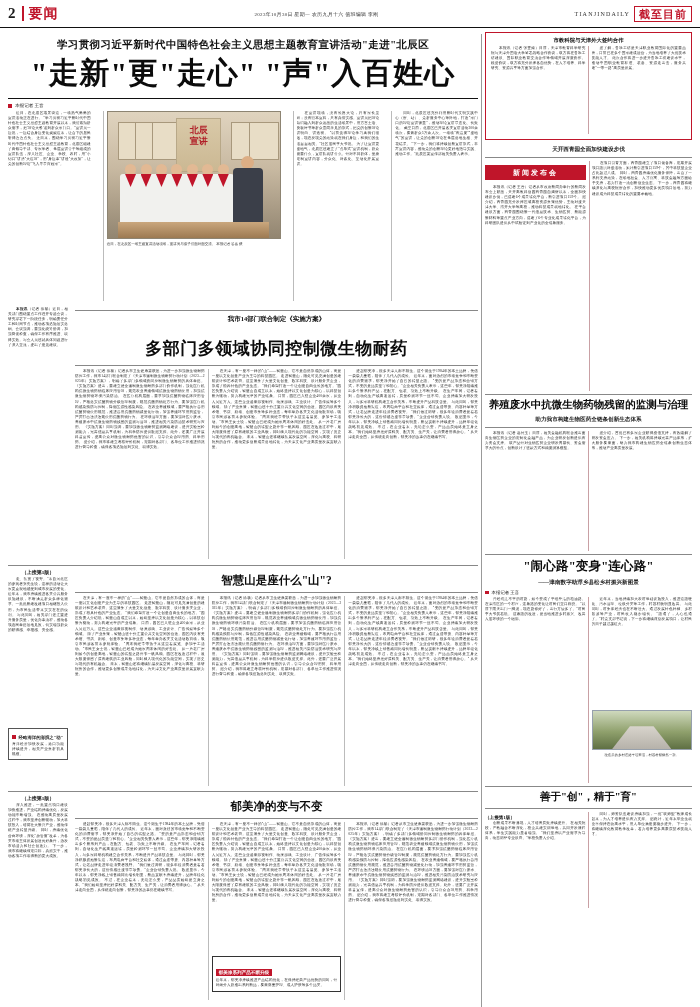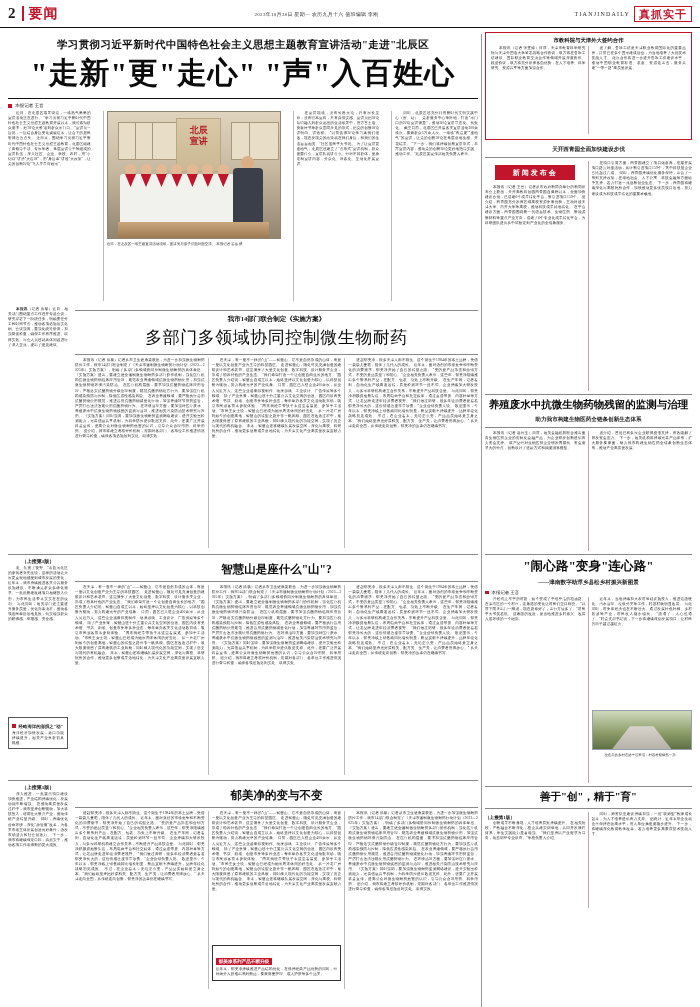--- a/index.html
+++ b/index.html
@@ -143,23 +143,23 @@
   .sub-kicker {
     text-align: center;
     font-size: 6.5px;
     font-weight: bold;
     margin: 4px 0 1px;
     color: #111;
   }
   .sub-headline {
     text-align: center;
     font-size: 17px;
-    font-weight: normal;
+    font-weight: bold;
     letter-spacing: .5px;
-    margin: 2px 0 5px;
+    margin: 13px 0 5px;
     color: #0b0b0b;
   }
   .mid-headline {
     text-align: center;
     font-size: 11.5px;
     font-weight: bold;
     margin: 4px 0 4px;
     color: #0b0b0b;
   }
 
@@ -287,21 +287,21 @@
   }
   .news-tag {
     display: block;
     margin: 4px auto 5px;
     background: #c0152a;
     color: #fff;
     font-size: 7px;
     font-weight: bold;
     letter-spacing: 2px;
     text-align: center;
-    width: 80px;
+    width: 101px;
     padding: 2.5px 0;
   }
   .r-byline {
     font-size: 4.4px; display:flex; align-items:center; gap:3px; margin-bottom:2px;
   }
   .r-byline .sq { width:3.6px;height:3.6px;background:#c0152a;display:inline-block;}
 
   
   .note-box {
     border: 1px solid #333;
@@ -344,21 +344,21 @@
 <body>
 
 <div class="masthead">
   <span class="page-num">2</span>
   <span class="page-sep"></span>
   <span class="page-sec">要闻</span>
   <span class="mast-center">
     <span>2023年10月30日 星期一 农历九月十六 值班编辑 李刚</span>
   </span>
   <span class="mast-domain">TIANJINDAILY</span>
-  <span class="mast-logo">真抓实干</span>
+  <span class="mast-logo">截至目前</span>
 </div>
 
 <div class="sheet">
 <div class="columns">
 
   <div class="left-zone">
 
     <div>
       <div class="kicker">学习贯彻习近平新时代中国特色社会主义思想主题教育宣讲活动"走进"北辰区</div>
       <div class="headline-main">"走新"更"走心" "声"入百姓心</div>

